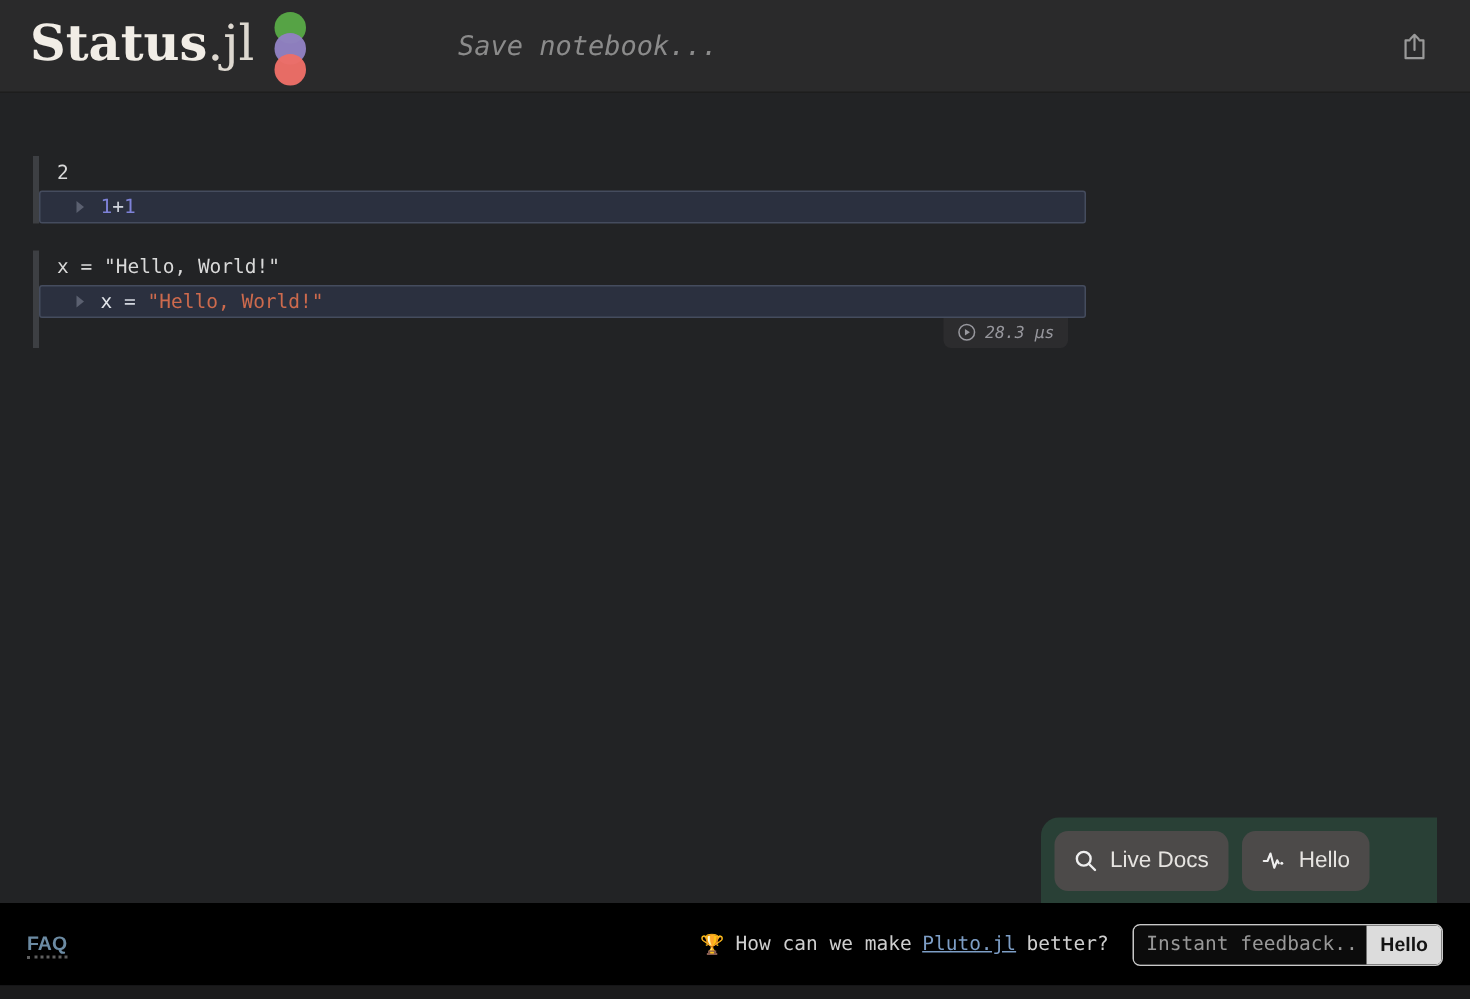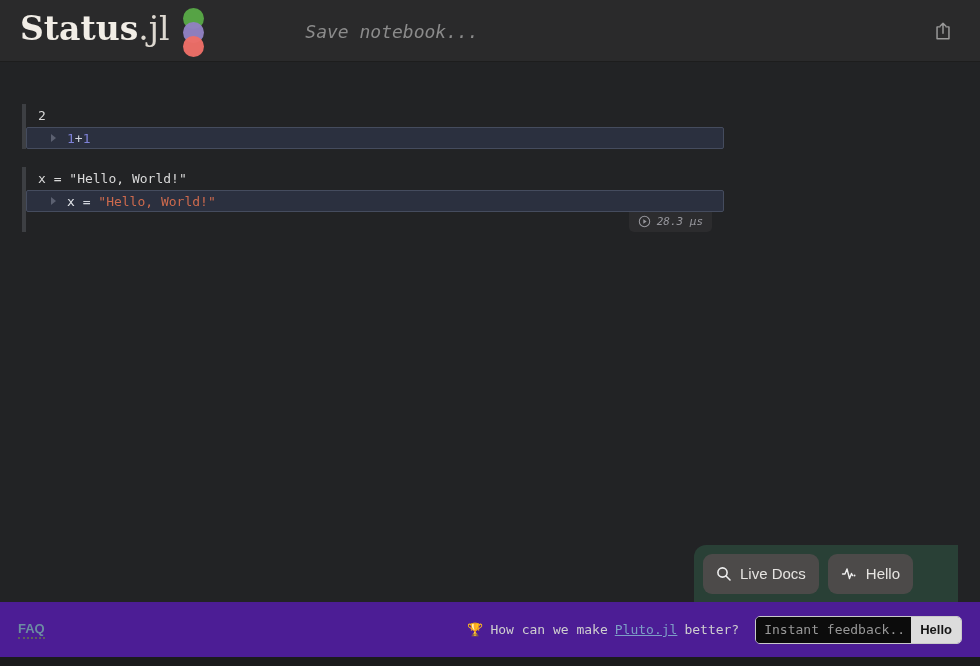--- a/index.html
+++ b/index.html
@@ -85,21 +85,21 @@
   .help-btn {
     display: flex; align-items: center; gap: 8px;
     background: #4c4a49; border: none; border-radius: 9px;
     height: 40px; padding: 0 13px; cursor: pointer;
     color: #e6e4e1; font-family: "Liberation Sans", sans-serif; font-size: 15px;
   }
 
   
   footer {
     position: absolute; left: 0; right: 0; bottom: 9px; height: 55px;
-    background: #4c1d95;
+    background: #000000;
     display: flex; align-items: center; justify-content: space-between;
     padding: 0 18px;
   }
   .bottom-strip { position: absolute; left: 0; right: 0; bottom: 0; height: 9px; background: #1b1b1c; }
   .faq-link {
     color: #6c8ba3; font-size: 13px; font-weight: bold; text-decoration: none;
     border-bottom: 2px dotted #5f5f5f; padding-bottom: 1px;
   }
   .feedback { display: flex; align-items: center; gap: 9px; }
   .feedback-text {

